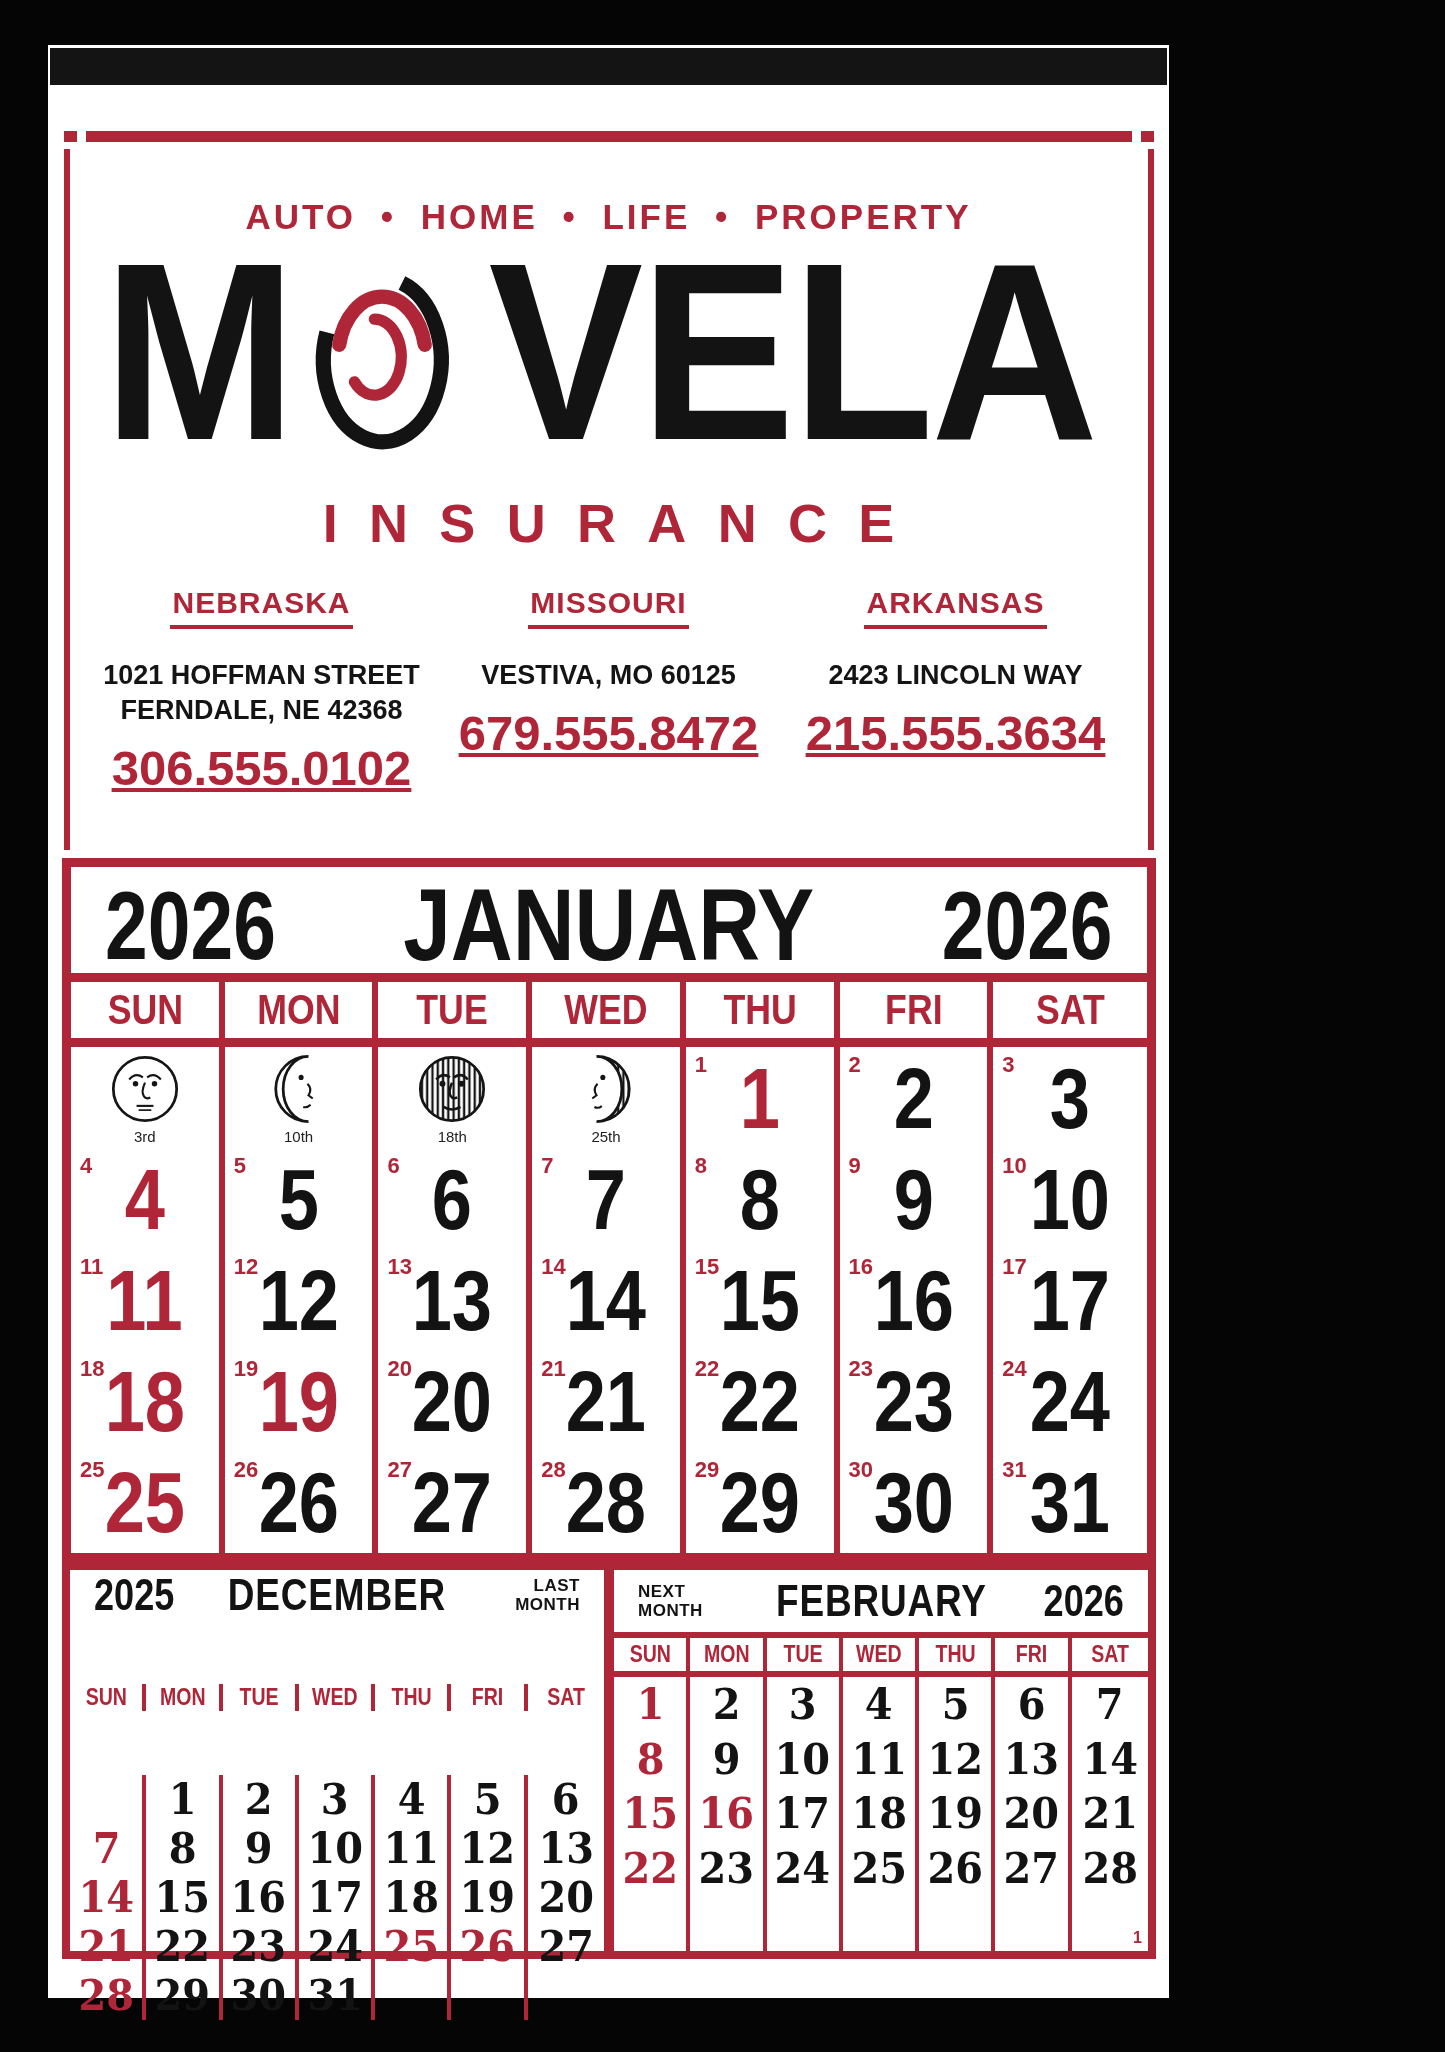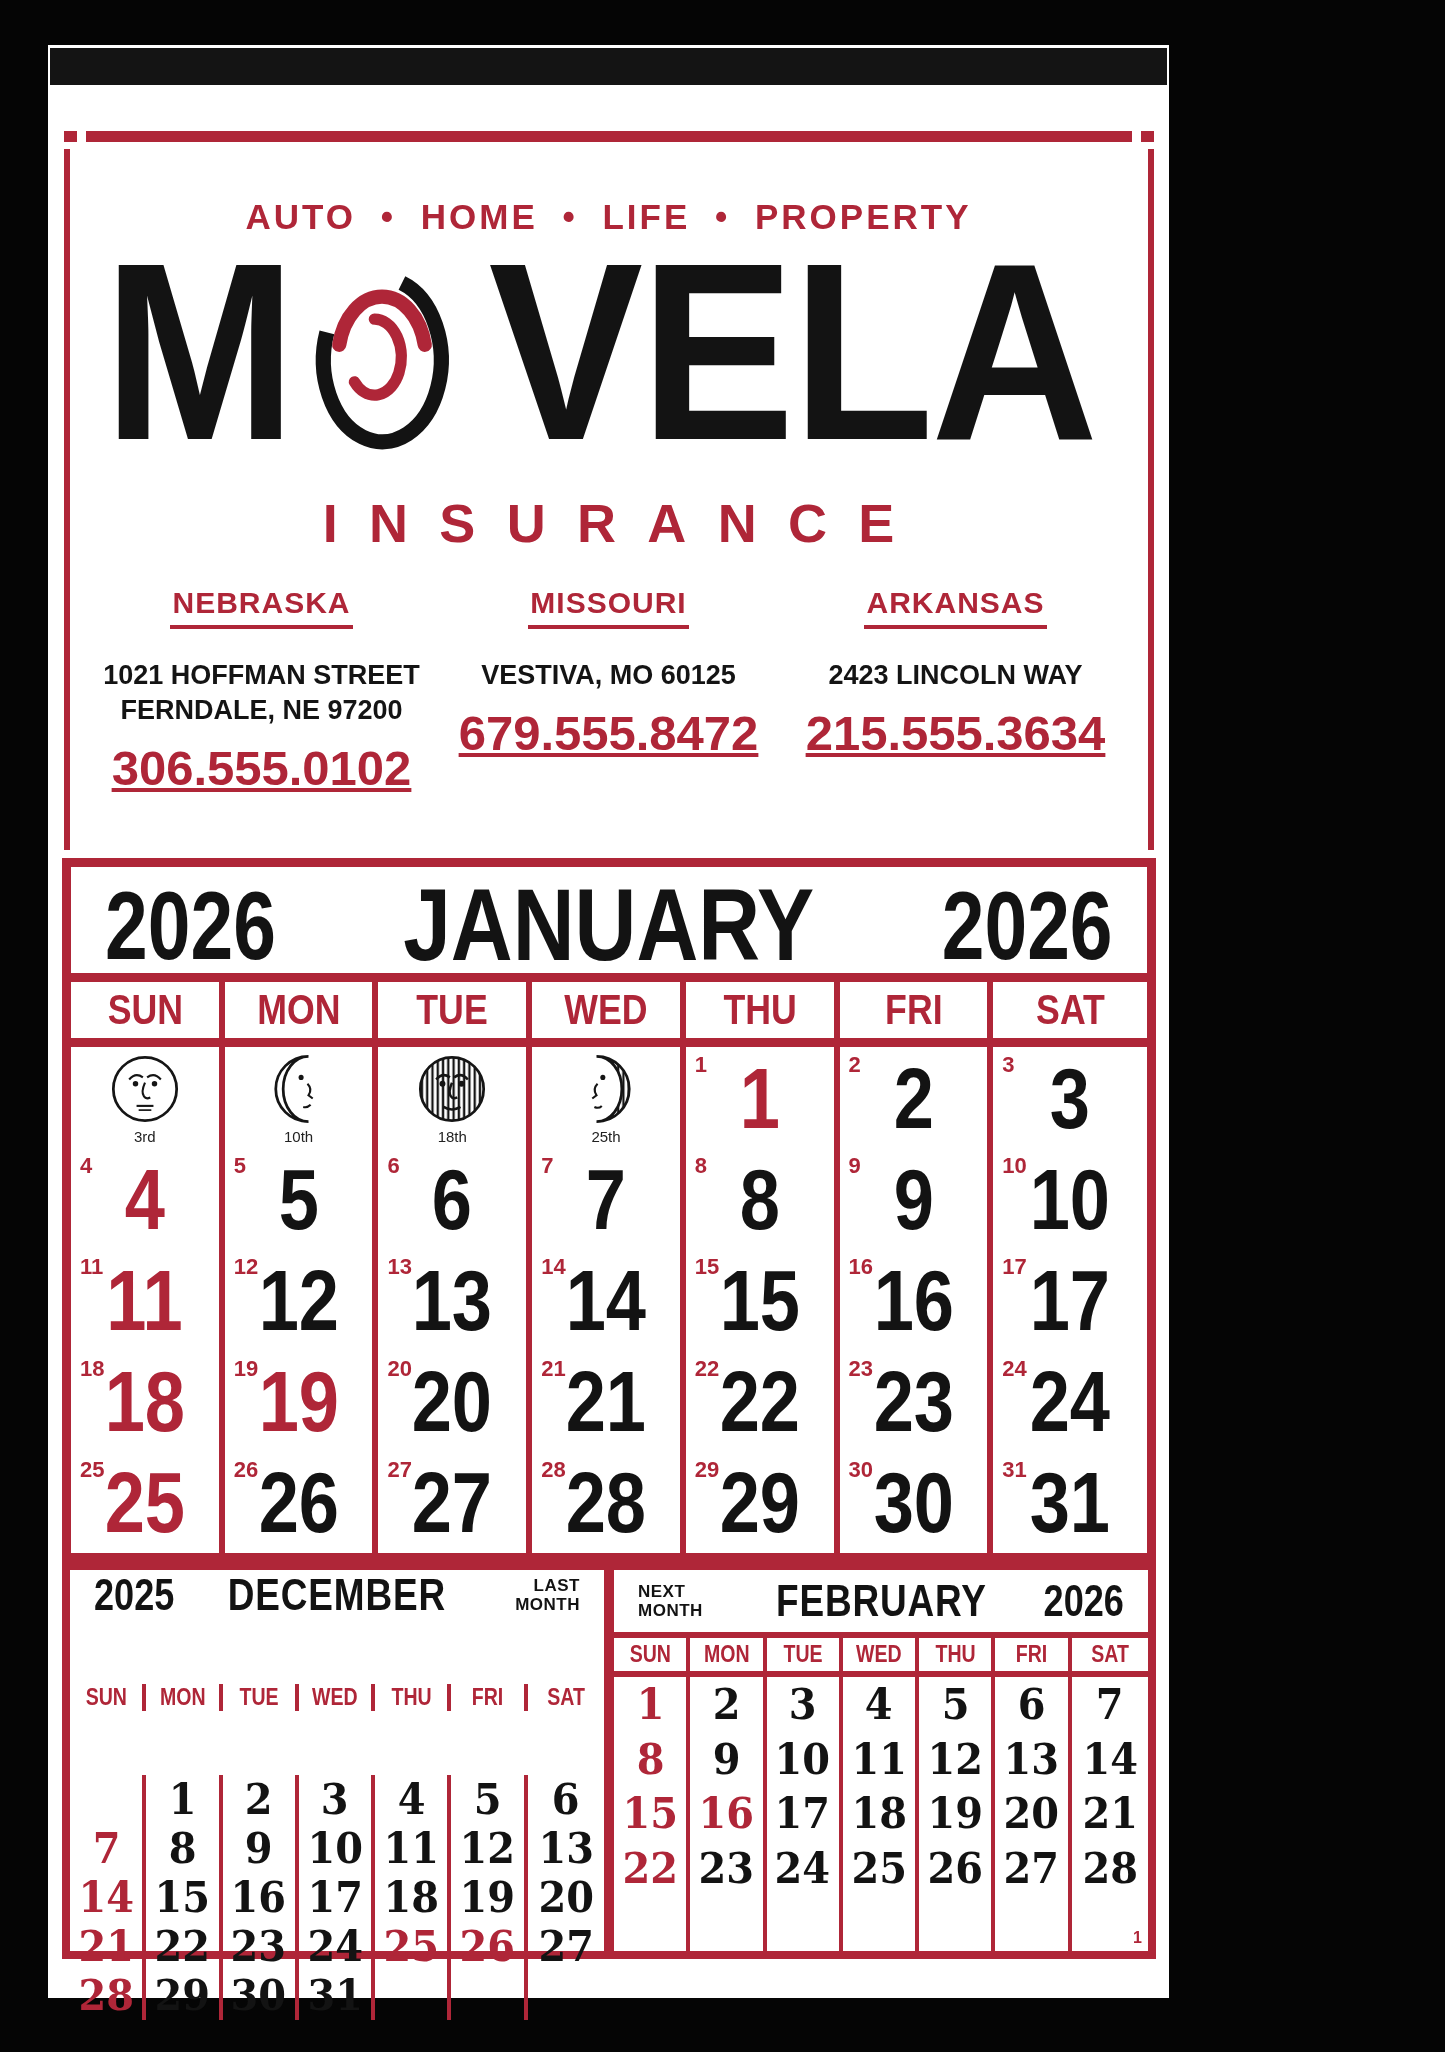--- a/index.html
+++ b/index.html
@@ -111,21 +111,21 @@
       <span class="bl">VELA</span>
     </div>
 
     <div class="insurance">INSURANCE</div>
 
     <div class="locations">
       <div class="loc">
         <span class="state">NEBRASKA</span>
         <div class="addrblk">
           <div class="addr">1021 HOFFMAN STREET</div>
-          <div class="addr">FERNDALE, NE 97200</div>
+          <div class="addr">FERNDALE, NE 42368</div>
         </div>
         <div class="phone">306.555.0102</div>
       </div>
       <div class="loc">
         <span class="state">MISSOURI</span>
         <div class="addrblk">
           <div class="addr">VESTIVA, MO 60125</div>
         </div>
         <div class="phone">679.555.8472</div>
       </div>

